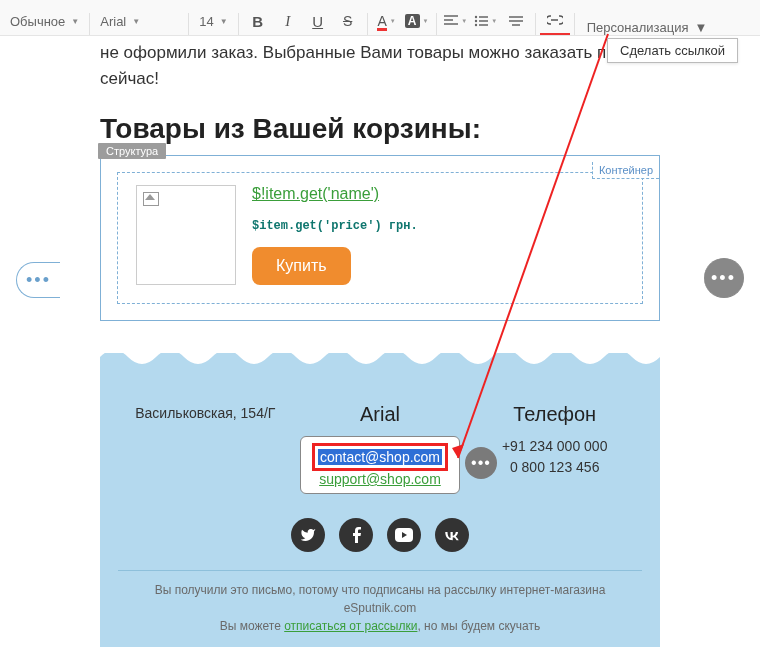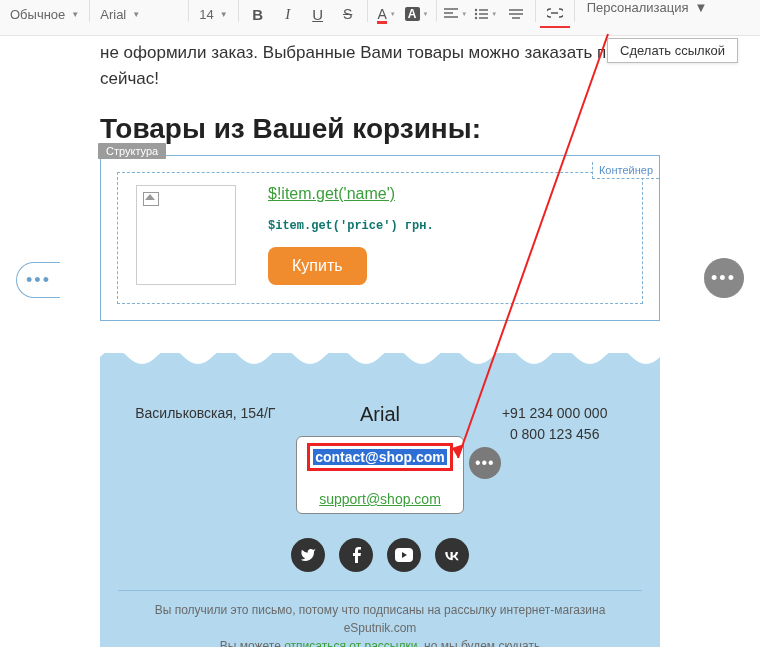--- a/index.html
+++ b/index.html
@@ -1,19 +1,19 @@
 <!DOCTYPE html>
 <html><head>
 <meta charset="utf-8">
 <style>
 * { box-sizing: border-box; margin: 0; padding: 0; }
 body { font-family: Arial, sans-serif; font-size: 14px; color: #333; background: #fff; width: 760px; height: 647px; overflow: hidden; position: relative; }
 
 
-.toolbar { display: flex; align-items: flex-start; height: 36px; border-bottom: 1px solid #e5e5e5; background: #f9f9f9; padding: 0 4px; gap: 0; position: relative; }
+.toolbar { display: flex; align-items: flex-end; height: 36px; border-bottom: 1px solid #e5e5e5; background: #f9f9f9; padding: 0 4px; gap: 0; position: relative; }
 .tb-sep { width: 1px; height: 22px; background: #e0e0e0; margin: 0 4px; }
 .tb-select { display: flex; align-items: center; height: 28px; padding: 0 6px; cursor: pointer; color: #666; font-size: 13px; gap: 6px; }
 .tb-select .caret { font-size: 8px; color: #888; }
 .tb-btn { width: 30px; height: 28px; display: flex; align-items: center; justify-content: center; cursor: pointer; color: #555; font-size: 14px; position: relative; }
 .tb-btn.with-caret::after { content: "▼"; font-size: 6px; color: #999; margin-left: 3px; }
 .tb-btn.bold { font-weight: bold; font-size: 15px; }
 .tb-btn.italic { font-style: italic; font-family: Georgia, serif; font-size: 15px; }
 .tb-btn.underline { text-decoration: underline; font-size: 15px; }
 .color-letter { position: relative; display: inline-block; }
 .color-letter .bar { position: absolute; bottom: -2px; left: 0; right: 0; height: 3px; background: #e33; }
@@ -25,40 +25,40 @@
 
 
 .canvas { position: relative; padding: 0 100px; height: calc(100% - 36px); background: #fff; }
 .body-text { color: #333; font-size: 17px; line-height: 1.5; padding-top: 4px; }
 .cart-heading { font-weight: bold; font-size: 28px; color: #222; margin-top: 22px; margin-bottom: 10px; font-family: "Segoe UI", Arial, sans-serif; }
 
 .structure-wrap { position: relative; }
 .structure-tag { position: absolute; top: -12px; left: -2px; background: #9c9c9c; color: #fff; font-size: 11px; padding: 2px 8px; z-index: 2; border-radius: 1px; }
 .structure-box { border: 1px solid #7fb0d6; background: #fff; padding: 16px; position: relative; }
 .container-tag { position: absolute; top: 6px; right: 0; color: #5a8fc7; font-size: 11px; padding: 2px 6px; background: #fff; border-left: 1px dashed #7fb0d6; border-bottom: 1px dashed #7fb0d6; }
-.container-box { border: 1px dashed #7fb0d6; padding: 12px 18px 18px 18px; display: flex; gap: 32px; align-items: flex-start; justify-content: space-between; }
+.container-box { border: 1px dashed #7fb0d6; padding: 12px 18px 18px 18px; display: flex; gap: 16px; align-items: flex-start; justify-content: space-between; }
 .img-placeholder { width: 100px; height: 100px; border: 1px solid #ccc; background: #fff; position: relative; }
 .img-placeholder::before { content: ""; position: absolute; top: 6px; left: 6px; width: 14px; height: 12px; border: 1px solid #999; }
 .img-placeholder::after { content: ""; position: absolute; top: 8px; left: 8px; width: 0; height: 0; border-left: 5px solid transparent; border-right: 5px solid transparent; border-bottom: 6px solid #999; }
 .item-details { flex: 1; }
 .item-name { color: #3a9e3a; text-decoration: underline; font-size: 16px; }
 .item-price { font-weight: bold; font-size: 12px; color: #0f766e; margin-top: 16px; font-family: Liberation Mono, monospace; }
 .buy-btn { display: inline-block; background: #f08c2e; color: #fff; border: none; padding: 10px 24px; font-size: 16px; border-radius: 8px; margin-top: 14px; cursor: pointer; }
 
 
 .footer { background: #b4d9ee; margin-top: 32px; padding: 50px 18px 22px 18px; position: relative; color: #333; }
 .footer-wave { position: absolute; top: 0; left: 0; right: 0; height: 18px; overflow: hidden; }
 .footer-wave svg { display: block; width: 100%; height: 18px; }
 .footer-cols { display: flex; justify-content: space-around; text-align: center; }
 .fcol { flex: 1; }
 .fcol h3 { font-size: 20px; font-weight: normal; color: #222; margin-bottom: 10px; }
 .fcol .line { font-size: 14px; color: #333; line-height: 1.5; }
 .email-box { border: 1px solid #888; border-radius: 6px; background: #fff; padding: 6px 10px; display: inline-block; position: relative; min-width: 160px; }
 .email-sel { background: #2e6fd6; color: #fff; padding: 0 2px; }
-.email-red { border: 3px solid #e22; padding: 3px; display: inline-block; margin-bottom: 20px; font-weight: bold; }
+.email-red { border: 3px solid #e22; padding: 3px; display: inline-block; margin-bottom: 0; }
 .email-support { color: #3a9e3a; text-decoration: underline; font-size: 14px; }
 .ellipsis-btn { position: absolute; right: -38px; top: 10px; width: 32px; height: 32px; border-radius: 50%; background: #7a7a7a; color: #fff; display: flex; align-items: center; justify-content: center; font-size: 16px; letter-spacing: 1px; }
 
 .socials { display: flex; justify-content: center; gap: 14px; margin-top: 24px; }
 .social { width: 34px; height: 34px; border-radius: 50%; background: #333; color: #fff; display: flex; align-items: center; justify-content: center; font-size: 15px; font-weight: bold; }
 .social svg { fill: #fff; }
 
 hr.fhr { border: none; border-top: 1px solid #8ec0db; margin: 18px 0 10px; }
 .fnote { text-align: center; font-size: 12px; color: #6a6a6a; line-height: 1.5; }
 .fnote a { color: #3a9e3a; text-decoration: underline; }
@@ -176,20 +176,21 @@
         <h3>Arial</h3>
         <div class="email-box">
           <div class="email-red">
             <span class="email-sel">contact@shop.com</span>
           </div><br>
           <a class="email-support">support@shop.com</a>
           <div class="ellipsis-btn">•••</div>
         </div>
       </div>
       <div class="fcol">
+        <h3>Телефон</h3>
         <div class="line">+91 234 000 000</div>
         <div class="line">0 800 123 456</div>
       </div>
     </div>
 
     <div class="socials">
       <div class="social">
           <svg width="16" height="16" viewBox="0 0 24 24">
             <path d="M23 3a10.9 10.9 0 01-3.14 1.53A4.48 4.48 0 0016 3a4.5 4.5 0 00-4.39 5.52A12.94 12.94 0 013 4s-4 9 5 13a13 13 0 01-7 2c9 5 20 0 20-11.5a4.5 4.5 0 00-.08-.83A7.72 7.72 0 0023 3z"></path>
           </svg>

